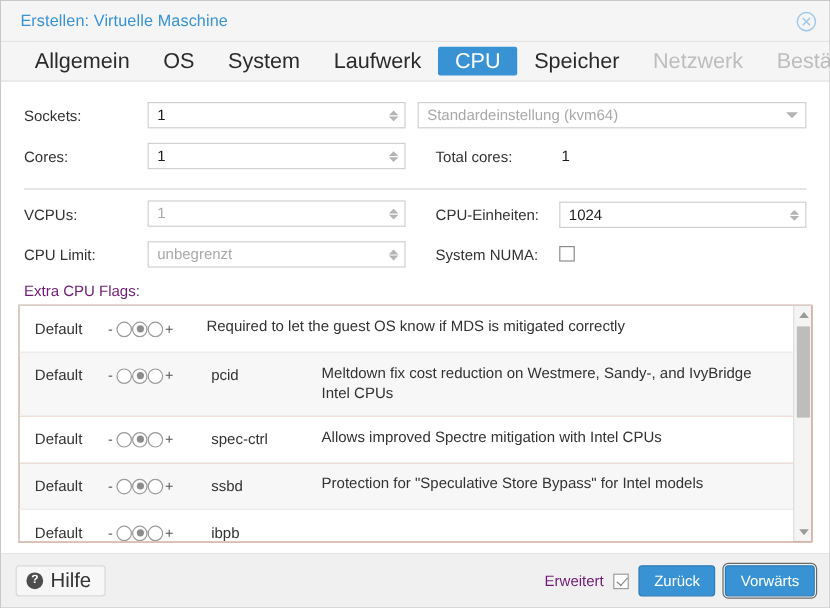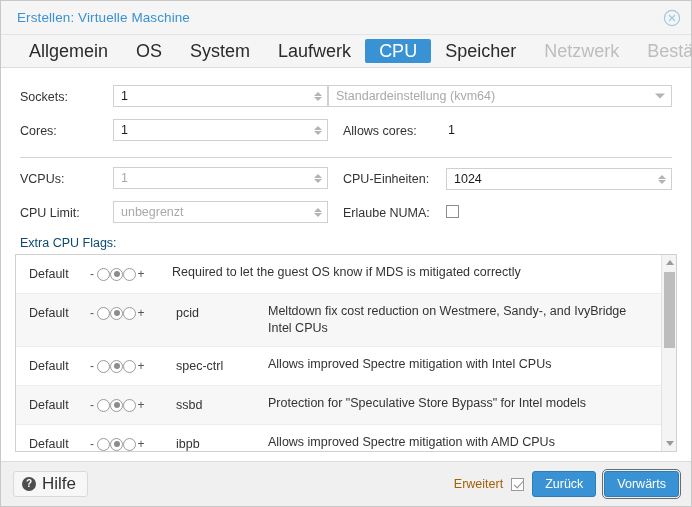--- a/index.html
+++ b/index.html
@@ -78,21 +78,21 @@
     border-top: 1px solid #dcdcdc;
     border-bottom: 1px solid #dcdcdc;
     position: relative;
     padding: 0 14px;
     overflow: hidden;
   }
 
   .form-grid {
     display: grid;
     grid-template-columns: 98px 215px 1fr;
-    column-gap: 0;
+    column-gap: 10px;
     padding-top: 12px;
   }
   .lbl {
     font-size: 12.5px;
     color: #333;
     line-height: 20px;
     padding: 7px 0 7px 5px;
     white-space: nowrap;
   }
   .lbl.right-col { padding-left: 15px; }
@@ -167,21 +167,21 @@
     background: #d4d4d4;
     margin: 9px 5px 4px 5px;
   }
   .divider-grid {
     grid-column: 1 / -1;
   }
 
   
   .flags-label {
     font-size: 12.5px;
-    color: #0c4a6e;
+    color: #701a75;
     padding: 6px 0 4px 5px;
   }
   .flags-box {
     border: 1px solid #d0d0d0;
     height: 198px;
     position: relative;
     overflow: hidden;
     background: #c2410c;
     display: flex;
   }
@@ -317,21 +317,21 @@
     line-height: 1;
   }
   .help-btn .lab { font-size: 17px; color: #333; }
 
   .foot-right {
     margin-left: auto;
     display: flex;
     align-items: center;
     gap: 8px;
   }
-  .adv-label { font-size: 12.5px; color: #a16207; }
+  .adv-label { font-size: 12.5px; color: #701a75; }
   .adv-chk {
     width: 13px; height: 13px;
     border: 1px solid #9a9a9a;
     background: #fff;
     position: relative;
     cursor: pointer;
   }
   .adv-chk::after {
     content: "";
     position: absolute;
@@ -412,21 +412,21 @@
       <div class="fieldwrap">
         <div class="txtfield">
           <span class="val">1</span>
           <span class="spin">
             <span class="chev up"></span>
             <span class="chev down"></span>
           </span>
         </div>
       </div>
       <div style="display:flex;">
-        <div class="lbl right-col" style="width:118px;flex:0 0 118px;">Allows cores:</div>
+        <div class="lbl right-col" style="width:118px;flex:0 0 118px;">Total cores:</div>
         <div class="static-val">1</div>
       </div>
 
       <div class="divider-grid">
           <div class="divider"></div>
         </div>
 
       <div class="lbl">VCPUs:</div>
       <div class="fieldwrap">
         <div class="txtfield">
@@ -454,21 +454,21 @@
       <div class="fieldwrap">
         <div class="txtfield">
           <span class="val placeholder">unbegrenzt</span>
           <span class="spin">
             <span class="chev up"></span>
             <span class="chev down"></span>
           </span>
         </div>
       </div>
       <div style="display:flex;">
-        <div class="lbl right-col" style="width:118px;flex:0 0 118px;">Erlaube NUMA:</div>
+        <div class="lbl right-col" style="width:118px;flex:0 0 118px;">System NUMA:</div>
         <div class="chkbox"></div>
       </div>
 
     </div>
 
     <div class="flags-label">Extra CPU Flags:</div>
     <div class="flags-box">
       <div class="flags-list">
 
         <div class="frow">
@@ -525,21 +525,20 @@
         <div class="frow">
           <div class="c-default">Default</div>
           <div class="c-radio">
             <span class="sign">-</span>
             <span class="dot"></span>
             <span class="dot sel"></span>
             <span class="dot"></span>
             <span class="sign">+</span>
           </div>
           <div class="c-name">ibpb</div>
-          <div class="c-desc">Allows improved Spectre mitigation with AMD CPUs</div>
         </div>
 
       </div>
 
       <div class="sbar">
         <div class="sb-arrow top">
             <span class="sb-tri up"></span>
           </div>
         <div class="sb-thumb"></div>
         <div class="sb-arrow bot">

